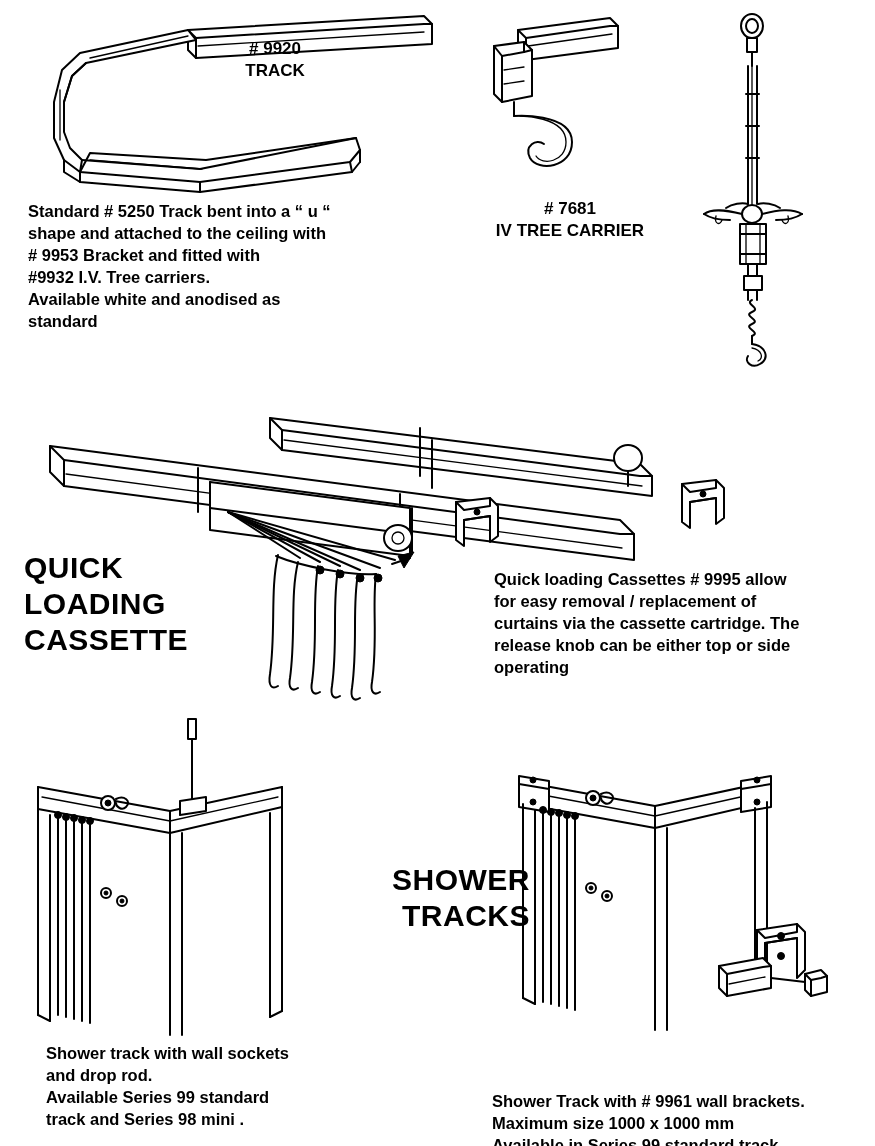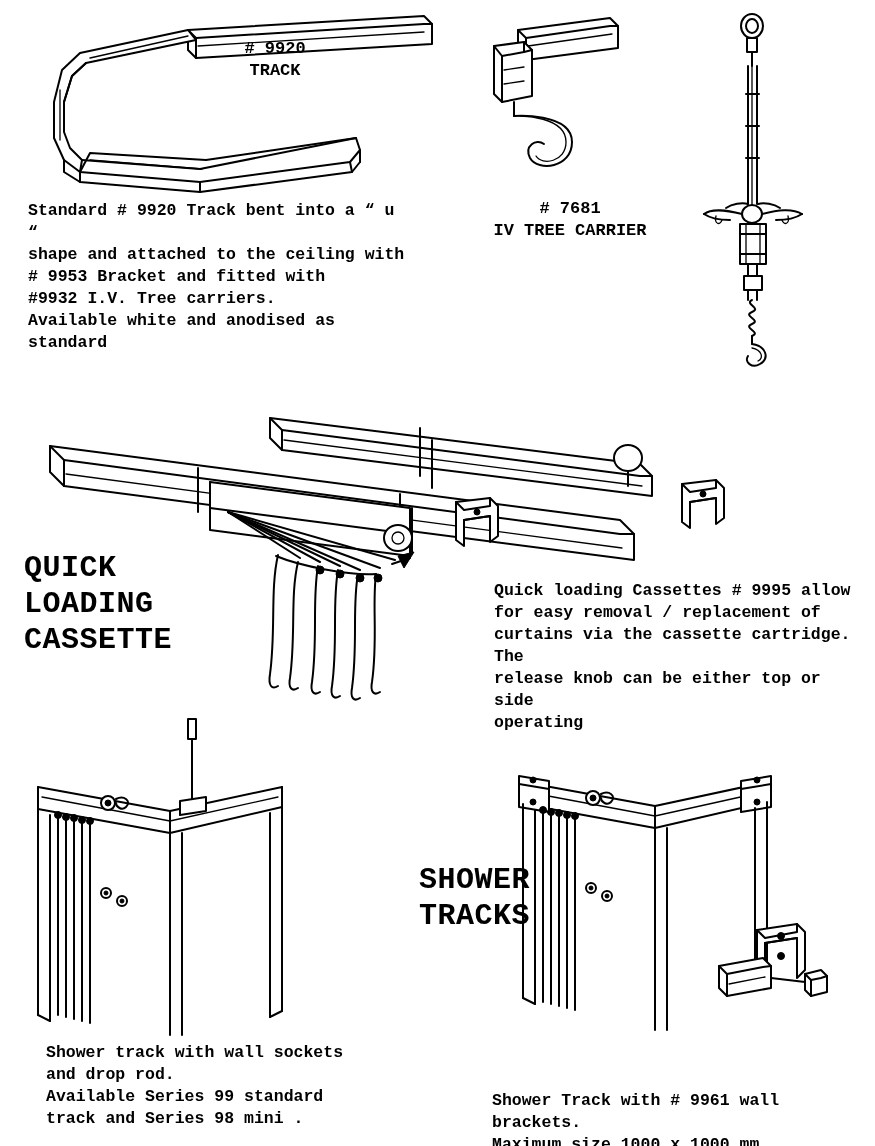--- a/index.html
+++ b/index.html
@@ -12,21 +12,20 @@
     height: 1146px;
     position: relative;
     font-family: "Liberation Sans", sans-serif;
     color: #000000;
     overflow: hidden;
   }
   .page {
     position: relative;
     width: 714px;
     height: 1146px;
-    font-family: Liberation Mono, monospace;
   }
   .abs { position: absolute; }
   .lbl {
     font-weight: bold;
     font-size: 17px;
     line-height: 22px;
     text-align: center;
     white-space: pre-line;
   }
   .para {
@@ -77,21 +76,21 @@
       <path class="ln-thin" d="M40 80 L40 130"></path>
       <path class="ln-thin" d="M70 150 L182 159"></path>
 
       <path class="ln" d="M66 53 L52 66 L44 92"></path>
     </svg>
   </div>
 
   <div class="abs lbl" style="left:190px; top:38px; width:170px;"># 9920
 TRACK</div>
 
-  <div class="abs para" style="left:28px; top:200px; width:380px;">Standard # 9920 Track bent into a “ u “
+  <div class="abs para" style="left:28px; top:200px; width:380px;">Standard # 5250 Track bent into a “ u “
 shape and attached to the ceiling with
 # 9953 Bracket and fitted with
 #9932 I.V. Tree carriers.
 Available white and anodised as
 standard</div>
 
   <div class="abs" style="left:480px; top:12px; width:170px; height:170px;">
     <svg width="170" height="170" viewBox="0 0 170 170">
 
       <path class="fillw" d="M38 18 L130 6 L138 14 L138 36 L46 48 L38 40 Z"></path>
@@ -226,21 +225,21 @@
       <path class="ln" d="M670 112 L696 108"></path>
       <path class="ln" d="M662 94 L670 102 L696 98 L696 90"></path>
       <circle cx="683" cy="104" r="3" class="fillk"></circle>
     </svg>
   </div>
 
   <div class="abs bigtitle" style="left:24px; top:550px; width:270px;">QUICK
 LOADING
 CASSETTE</div>
 
-  <div class="abs para" style="left:494px; top:580px; width:370px;">Quick loading Cassettes # 9995 allow
+  <div class="abs para" style="left:494px; top:568px; width:370px;">Quick loading Cassettes # 9995 allow
 for easy removal / replacement of
 curtains via the cassette cartridge. The
 release knob can be either top or side
 operating</div>
 
   <div class="abs" style="left:20px; top:715px; width:300px; height:320px;">
     <svg width="300" height="320" viewBox="0 0 300 320">
 
       <path class="fillw" d="M168 4 L176 4 L176 24 L168 24 Z"></path>
       <path class="ln" d="M172 24 L172 84"></path>

